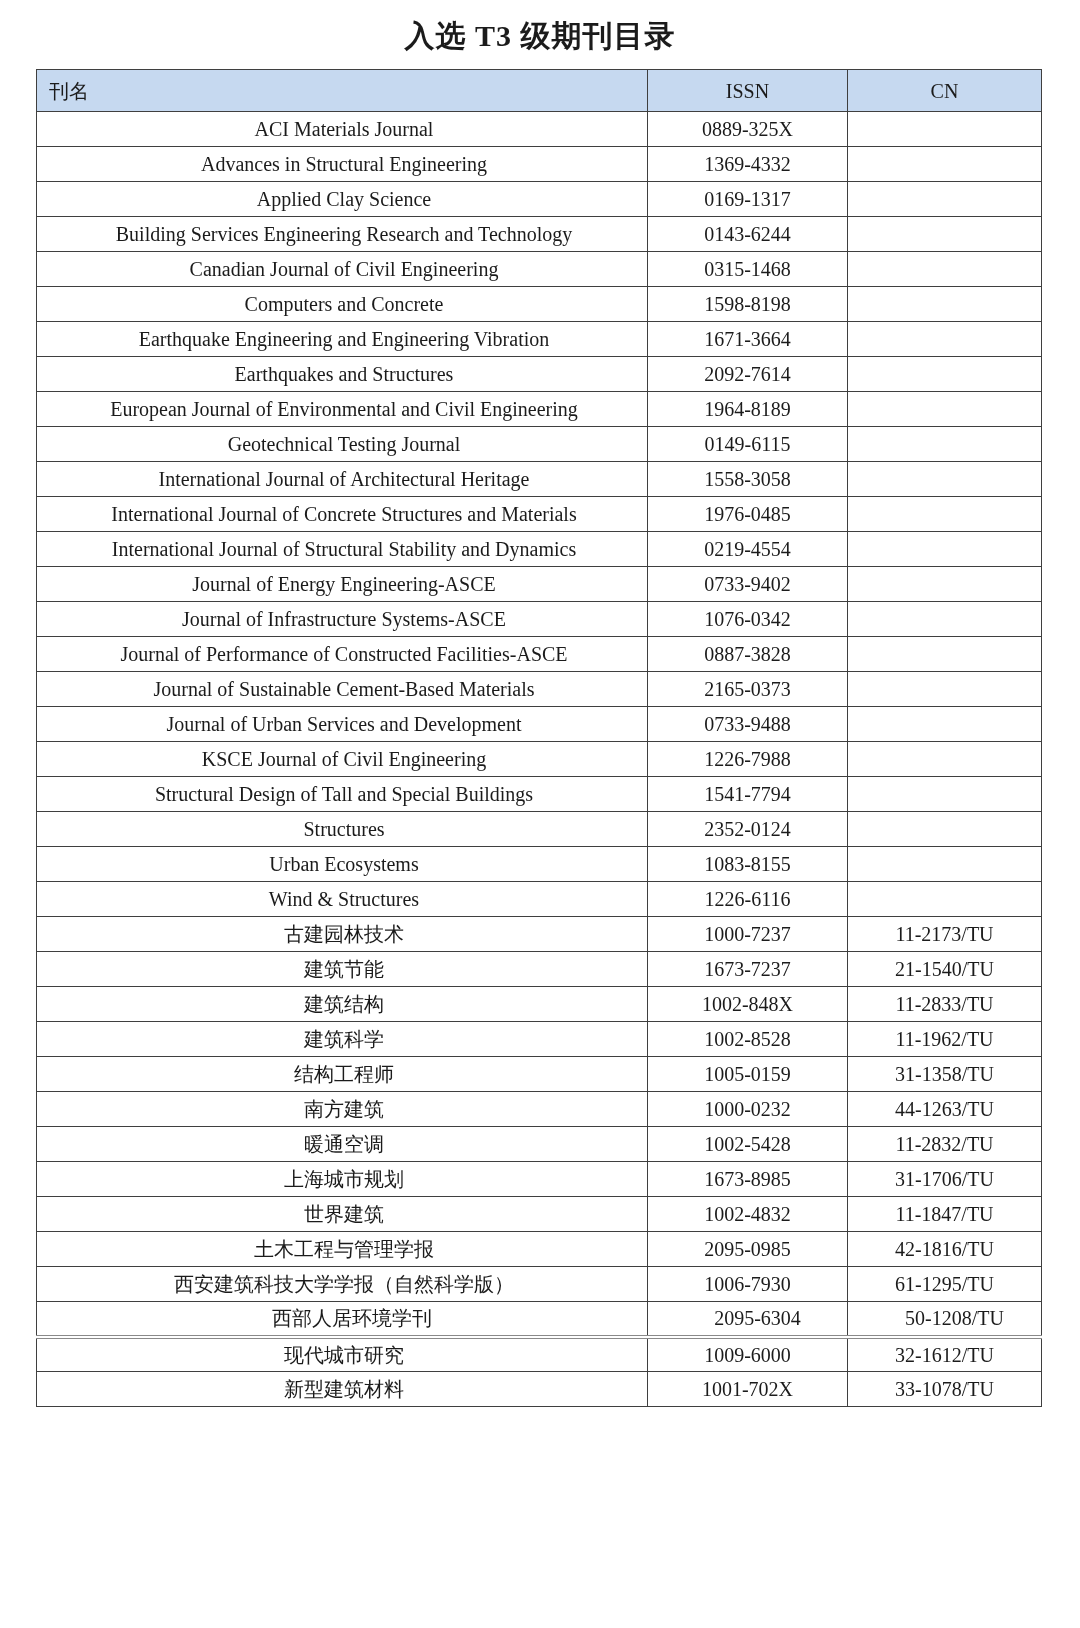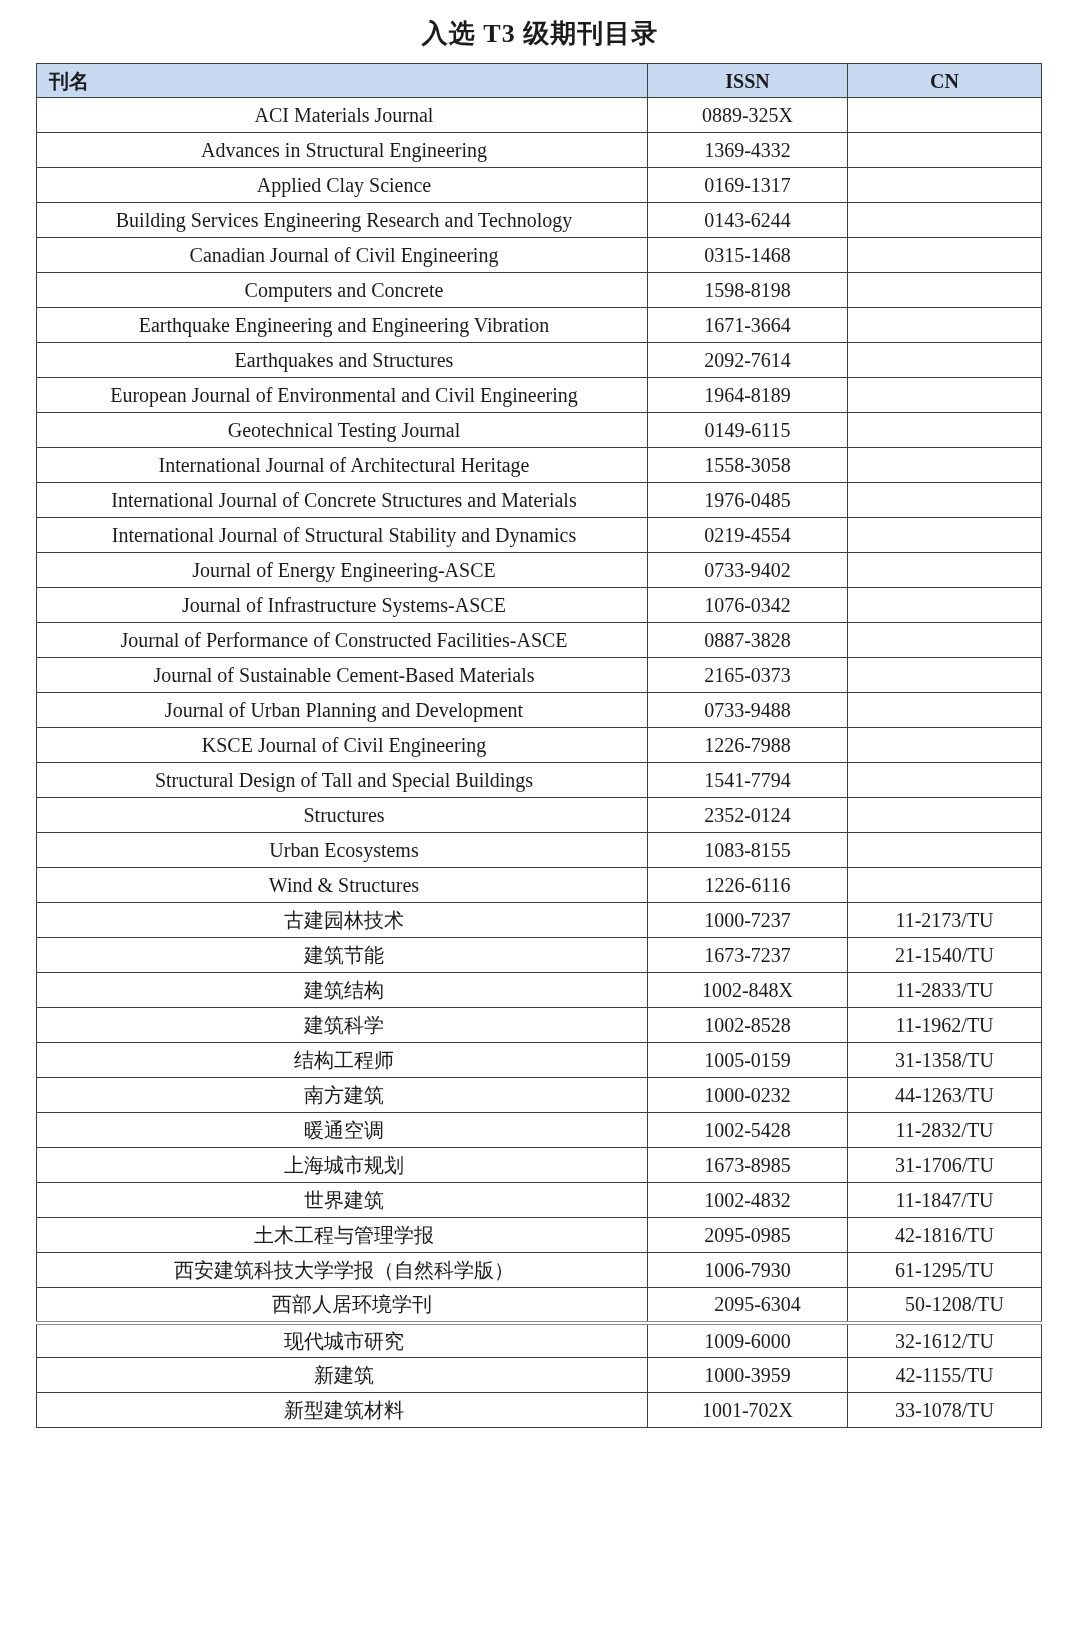--- a/index.html
+++ b/index.html
@@ -15,21 +15,21 @@
   }
   .page {
     width: 1080px;
     min-height: 1628px;
     font-family: "Liberation Serif", "DejaVu Serif", serif;
     color: var(--text-col);
     background: #ffffff;
   }
   .doc-title {
     text-align: center;
-    font-size: 26px;
+    font-size: 30px;
     font-weight: bold;
     letter-spacing: 1px;
     padding: 16px 0 12px 0;
     margin: 0;
   }
   table.journal-table {
     border-collapse: collapse;
     margin-left: 36px;
     width: 1005px;
     table-layout: fixed;
@@ -40,22 +40,22 @@
   .journal-table th, .journal-table td {
     border: 1.5px solid var(--border-col);
     font-size: 20px;
     line-height: 1.3;
     padding: 3px 8px;
     vertical-align: middle;
     overflow: hidden;
   }
   .journal-table th {
     background: var(--header-bg);
-    font-weight: bold;
-    height: 34px;
+    font-weight: normal;
+    height: 42px;
     text-align: center;
   }
   .journal-table th.h-name { text-align: left; padding-left: 12px; }
   .journal-table td { height: 35px; }
   .journal-table td.c-name { text-align: center; padding-left: 12px; }
   .journal-table td.c-issn, .journal-table td.c-cn { text-align: center; }
   
   .journal-table tr.thick-bottom td { border-bottom: 4px double #8a8a8a; padding-left: 28px; }
 </style>
 </head>
@@ -157,21 +157,21 @@
           <td class="c-name">Journal of Performance of Constructed Facilities-ASCE</td>
           <td class="c-issn">0887-3828</td>
           <td class="c-cn"></td>
         </tr>
         <tr>
           <td class="c-name">Journal of Sustainable Cement-Based Materials</td>
           <td class="c-issn">2165-0373</td>
           <td class="c-cn"></td>
         </tr>
         <tr>
-          <td class="c-name">Journal of Urban Planning and Development</td>
+          <td class="c-name">Journal of Urban Services and Development</td>
           <td class="c-issn">0733-9488</td>
           <td class="c-cn"></td>
         </tr>
         <tr>
           <td class="c-name">KSCE Journal of Civil Engineering</td>
           <td class="c-issn">1226-7988</td>
           <td class="c-cn"></td>
         </tr>
         <tr>
           <td class="c-name">Structural Design of Tall and Special Buildings</td>
@@ -250,25 +250,20 @@
         </tr>
         <tr class="thick-bottom">
           <td class="c-name">西部人居环境学刊</td>
           <td class="c-issn">2095-6304</td>
           <td class="c-cn">50-1208/TU</td>
         </tr>
         <tr>
           <td class="c-name">现代城市研究</td>
           <td class="c-issn">1009-6000</td>
           <td class="c-cn">32-1612/TU</td>
-        </tr>
-        <tr>
-          <td class="c-name">新建筑</td>
-          <td class="c-issn">1000-3959</td>
-          <td class="c-cn">42-1155/TU</td>
         </tr>
         <tr>
           <td class="c-name">新型建筑材料</td>
           <td class="c-issn">1001-702X</td>
           <td class="c-cn">33-1078/TU</td>
         </tr>
       </tbody>
   </table>
 </div>
 

